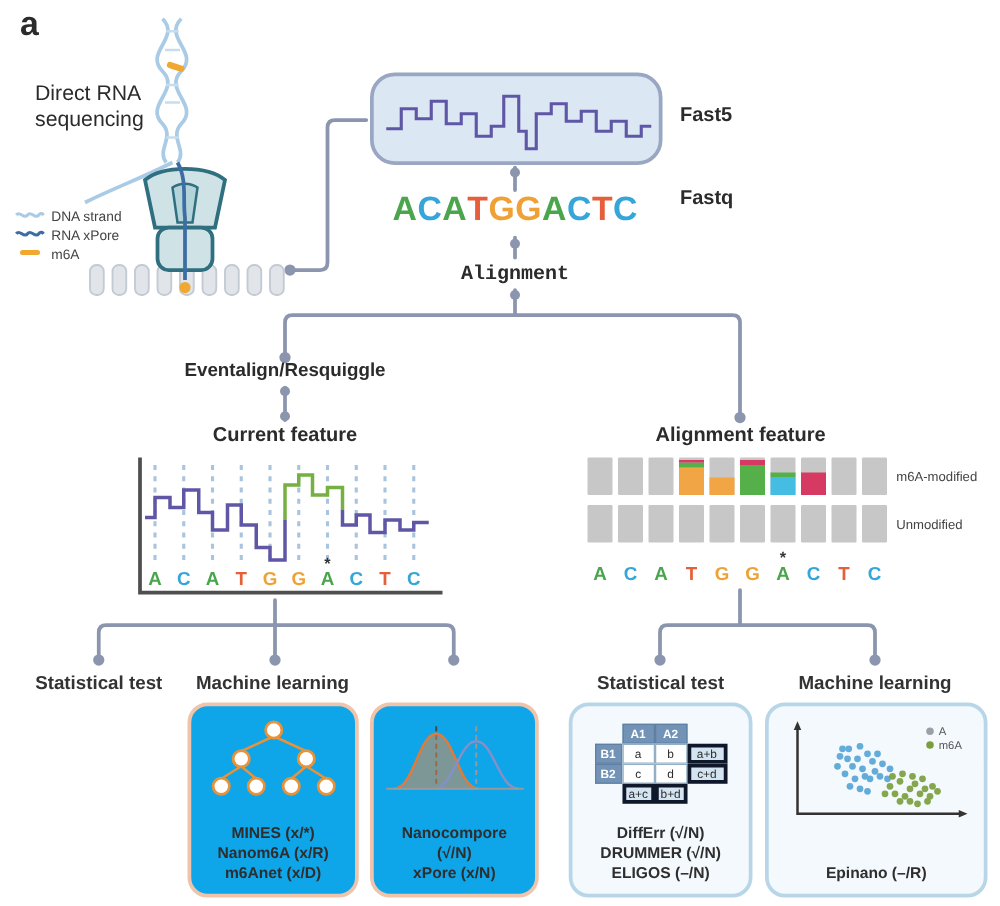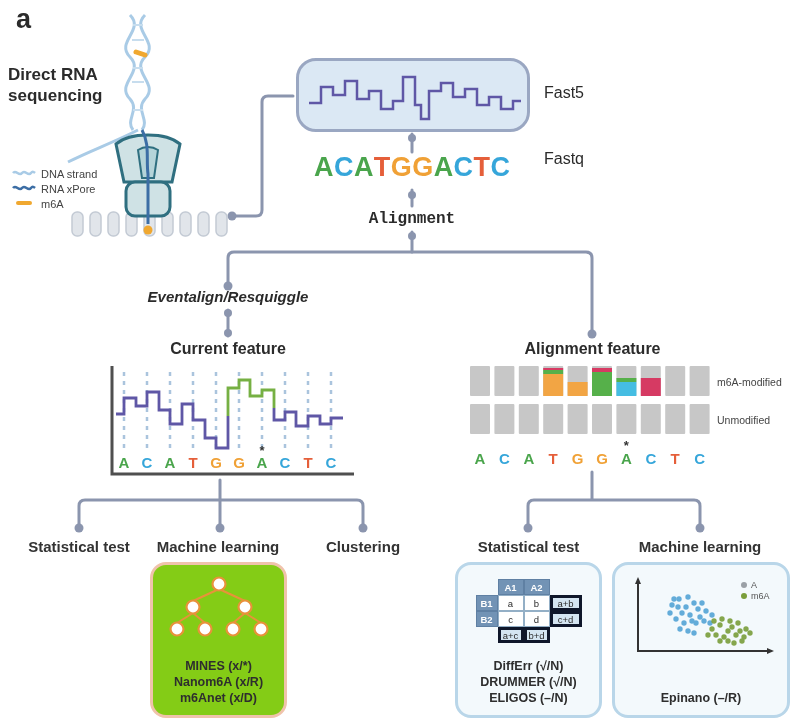--- a/index.html
+++ b/index.html
@@ -4,37 +4,37 @@
 <style>
   * { margin:0; padding:0; box-sizing:border-box; }
   body { background:#ffffff; font-family:"Liberation Sans", sans-serif; color:#2b2b2b; }
   #stage { position:relative; width:800px; height:725px; background:#ffffff; overflow:hidden; }
   .abs { position:absolute; }
   .center { text-align:center; }
   #connectors { position:absolute; left:0; top:0; width:800px; height:725px; z-index:1; pointer-events:none; }
   #connectors path { stroke:#8b95ae; stroke-width:3; fill:none; stroke-linecap:round; stroke-linejoin:round; }
   #connectors circle { fill:#8b95ae; }
   .panel-label { font-size:27px; font-weight:bold; z-index:3; }
-  .drs-title { font-size:17px; font-weight:bold; line-height:21px; z-index:3; }
+  .drs-title { font-size:17px; font-weight:normal; line-height:21px; z-index:3;margin-left:20px; }
   .legend { z-index:3; font-size:11px; color:#444; }
   .legend-row { display:flex; align-items:center; gap:5px; height:15px; }
   .fast5-box { left:296px; top:58px; width:234px; height:74px; background:#dbe8f4;
                border:3px solid #9aa7c2; border-radius:20px; z-index:2; }
-  .file-label { font-size:16px; font-weight:normal; z-index:3; }
+  .file-label { font-size:16px; font-weight:bold; z-index:3; }
   .fastq-row { left:314px; top:152px; width:196px; height:34px; display:flex; justify-content:space-between;
                font-size:27px; font-weight:bold; z-index:3; }
   .flow-label { font-size:16px; font-weight:bold; z-index:3; }
-  .flow-label-sm { font-size:15px; font-weight:bold; z-index:3;font-style:italic; }
+  .flow-label-sm { font-size:15px; font-weight:bold; z-index:3; }
   .seq-text { font-family:"Liberation Sans", sans-serif; font-size:15px; font-weight:bold; }
   .seq-star { font-family:"Liberation Sans", sans-serif; font-size:13px; font-weight:bold; }
   .row-label { font-size:10.5px; color:#444; z-index:3; }
   .cat-heading { top:538px; font-size:15px; font-weight:bold; color:#333; text-align:center; z-index:3; }
   .method-box { top:562px; height:156px; border-radius:16px; z-index:2; display:flex; flex-direction:column;
                 align-items:center; justify-content:space-between; padding:10px 4px 9px; }
-  .warm { border:3px solid #f0c3ab; background:#84cc16; }
+  .warm { border:3px solid #f0c3ab; background:#0ea5e9; }
   .cool { border:3px solid #b9d6e9; background:#f3f9fc; }
   .tools { text-align:center; font-size:12.5px; font-weight:bold; color:#2e2e2e; line-height:16px; }
   .mini-chart { background:#ffffff; border:1px solid #9a9a9a; }
   .tbl { display:grid; grid-template-columns:22px 26px 26px 32px; grid-auto-rows:16px; font-size:9.5px; margin-top:4px; }
   .tbl div { display:flex; align-items:center; justify-content:center; }
   .tbl .hdr { background:#7293b5; color:#fff; border:1px solid #5f80a3; font-weight:bold; }
   .tbl .cell { background:#ffffff; border:1px solid #93afc6; }
   .tbl .sum { background:#d4e5f1; border:3px solid #0f172a; }
   .tbl .blank { background:transparent; }
 </style>
@@ -238,21 +238,20 @@
       <text class="seq-text" x="182.8" y="100" text-anchor="middle" fill="currentColor" style="color: rgb(54, 166, 218);">C</text>
       <text class="seq-text" x="207.2" y="100" text-anchor="middle" fill="currentColor" style="color: rgb(229, 95, 58);">T</text>
       <text class="seq-text" x="231.6" y="100" text-anchor="middle" fill="currentColor" style="color: rgb(54, 166, 218);">C</text>
     </g>
   </svg>
   <div class="abs row-label" style="left:717px; top:376px;">m6A-modified</div>
   <div class="abs row-label" style="left:717px; top:414px;">Unmodified</div>
 
   <div class="abs cat-heading" style="left:10px;  width:138px;">Statistical test</div>
   <div class="abs cat-heading" style="left:148px; width:140px;">Machine learning</div>
-  <div class="abs cat-heading" style="left:294px; width:138px;">Clustering</div>
   <div class="abs cat-heading" style="left:456px; width:145px;">Statistical test</div>
   <div class="abs cat-heading" style="left:612px; width:176px;">Machine learning</div>
 
 
   <div class="abs method-box warm" style="left:150px; width:137px;">
     <svg width="112" height="64" viewBox="0 0 112 64">
       <g stroke="#e8923a" stroke-width="2">
         <path d="M56 14 L30 26" fill="none"></path>
           <path d="M56 14 L82 26" fill="none"></path>
         <path d="M30 38 L14 48" fill="none"></path>
@@ -270,20 +269,34 @@
           <circle cx="98" cy="54" r="6.5"></circle>
       </g>
     </svg>
     <div class="tools">
       <div>MINES (x/*)</div>
       <div>Nanom6A (x/R)</div>
       <div>m6Anet (x/D)</div>
     </div>
   </div>
 
+  <div class="abs method-box warm" style="left:296px; width:135px;">
+    <svg width="118" height="64" viewBox="0 0 118 64">
+      <path d="M44 6 L44 56" stroke="#444" stroke-width="1.5" stroke-dasharray="4 3" fill="none"></path>
+      <path d="M76 6 L76 56" stroke="#999" stroke-width="1.5" stroke-dasharray="4 3" fill="none"></path>
+      <path d="M10 56 C 26 56, 30 12, 44 12 C 58 12, 62 56, 78 56 Z" fill="#ec8a46" fill-opacity="0.5" stroke="#e07b39" stroke-width="2"></path>
+      <path d="M42 56 C 58 56, 62 18, 76 18 C 90 18, 94 56, 110 56" fill="none" stroke="#8291c8" stroke-width="2"></path>
+      <path d="M4 56 L114 56" stroke="#999" stroke-width="1.5" fill="none"></path>
+    </svg>
+    <div class="tools">
+      <div>Nanocompore</div>
+      <div>(√/N)</div>
+      <div>xPore (x/N)</div>
+    </div>
+  </div>
 
   <div class="abs method-box cool" style="left:455px; width:147px;">
     <div class="tbl">
       <div class="blank"></div>
       <div class="hdr">A1</div>
       <div class="hdr">A2</div>
       <div class="blank"></div>
       <div class="hdr">B1</div>
       <div class="cell">a</div>
       <div class="cell">b</div>

